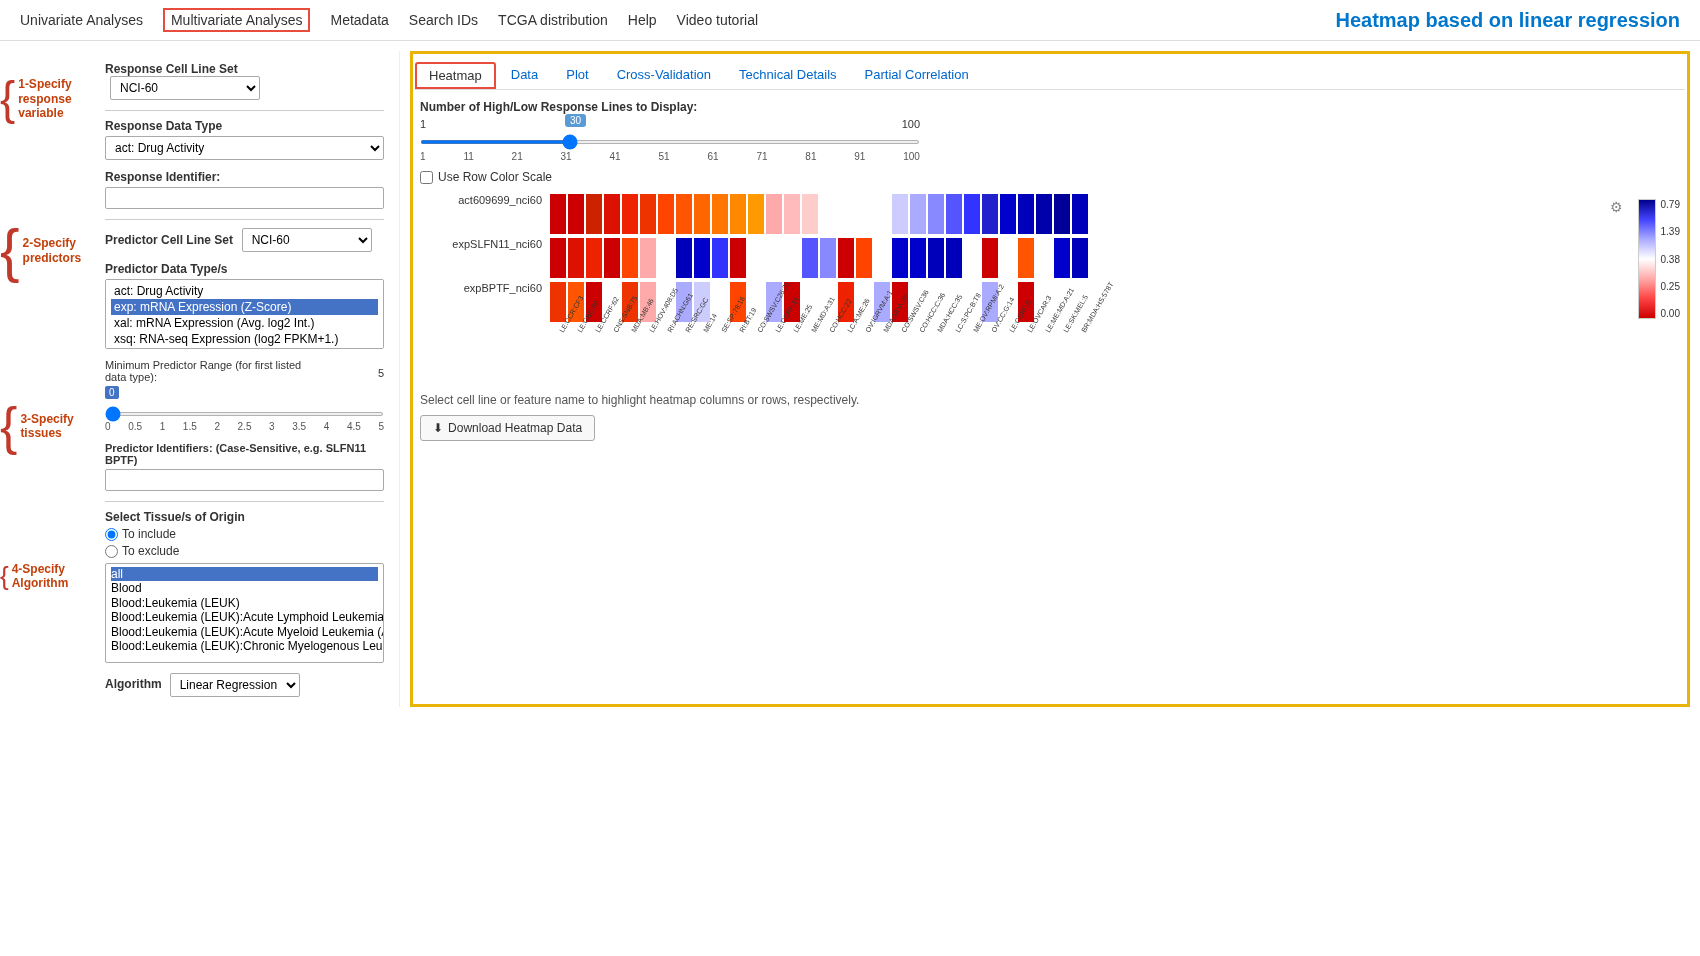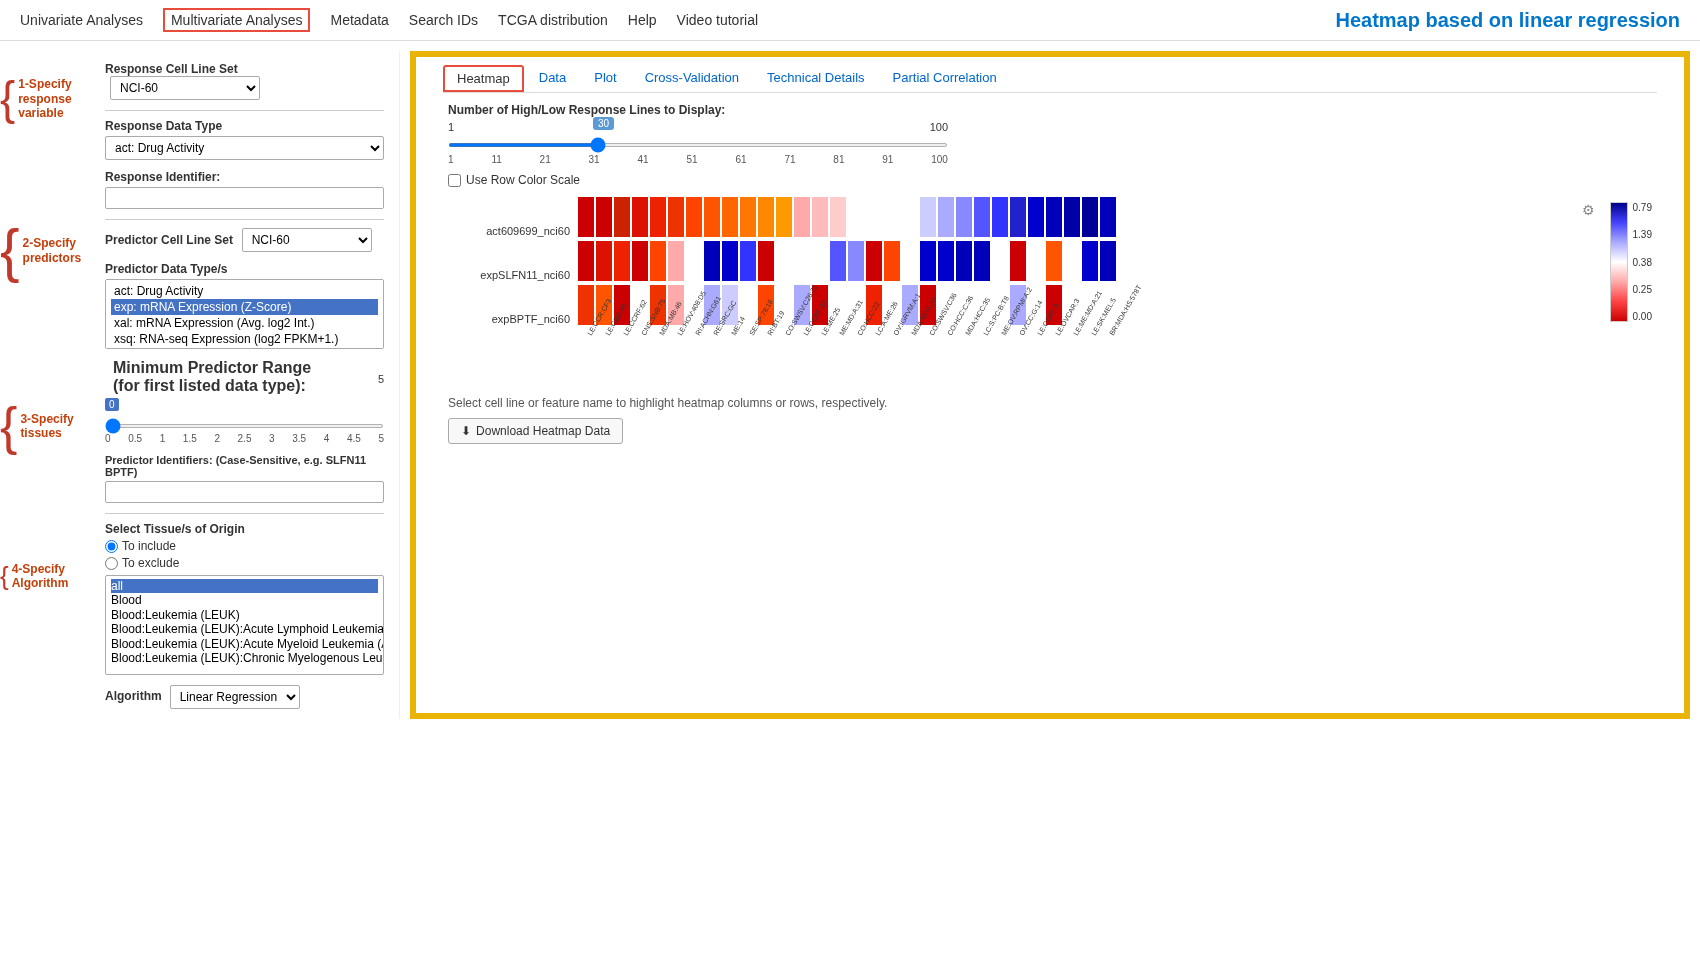--- a/index.html
+++ b/index.html
@@ -118,22 +118,22 @@
     .algorithm-row {
       display: flex;
       align-items: center;
       gap: 8px;
       margin-top: 10px;
     }
 
     
     .right-panel {
       flex: 1;
-      padding: 0 27px;
-      border: 6px solid #eab308;
+      padding: 0 2px;
+      border: 3px solid #eab308;
       margin-left: 10px;
     }
 
     
     .tabs {
       display: flex;
       gap: 2px;
       padding: 8px 0 0 0;
       border-bottom: 1px solid #ddd;
     }
@@ -183,21 +183,21 @@
     .heatmap-main {
       flex: 1;
       position: relative;
     }
     .heatmap-grid-container {
       display: flex;
       flex-direction: column;
     }
     .heatmap-row {
       display: flex;
-      align-items: flex-end;
+      align-items: flex-start;
       margin-bottom: 4px;
     }
     .heatmap-row-label {
       width: 130px;
       text-align: right;
       padding-right: 8px;
       font-size: 11px;
       white-space: nowrap;
     }
     .heatmap-cells {
@@ -371,21 +371,21 @@
       <select multiple="" class="listbox">
         <option>act: Drug Activity</option>
         <option selected="" style="background:#4472c4;color:#fff;">exp: mRNA Expression (Z-Score)</option>
         <option>xal: mRNA Expression (Avg. log2 Int.)</option>
         <option>xsq: RNA-seq Expression (log2 FPKM+1.)</option>
       </select>
     </div>
 
     <div class="field-group">
       <div class="min-range-row">
-        <span class="field-label" style="font-size:16px;font-weight:bold;max-width:200px;margin-left:8px;">Minimum Predictor Range (for first listed data type):</span>
+        <span class="field-label" style="font-size:11px;font-weight:normal;max-width:200px;">Minimum Predictor Range (for first listed data type):</span>
         <span style="font-size:11px;">5</span>
       </div>
       <div style="position:relative;padding-top:18px;">
         <span style="position:absolute;top:0;left:0;background:#4472c4;color:#fff;font-size:10px;padding:1px 4px;border-radius:2px;">0</span>
         <input type="range" min="0" max="5" value="0" step="0.5" style="">
       </div>
       <div class="range-ticks">
         <span>0</span>
           <span>0.5</span>
           <span>1</span>

